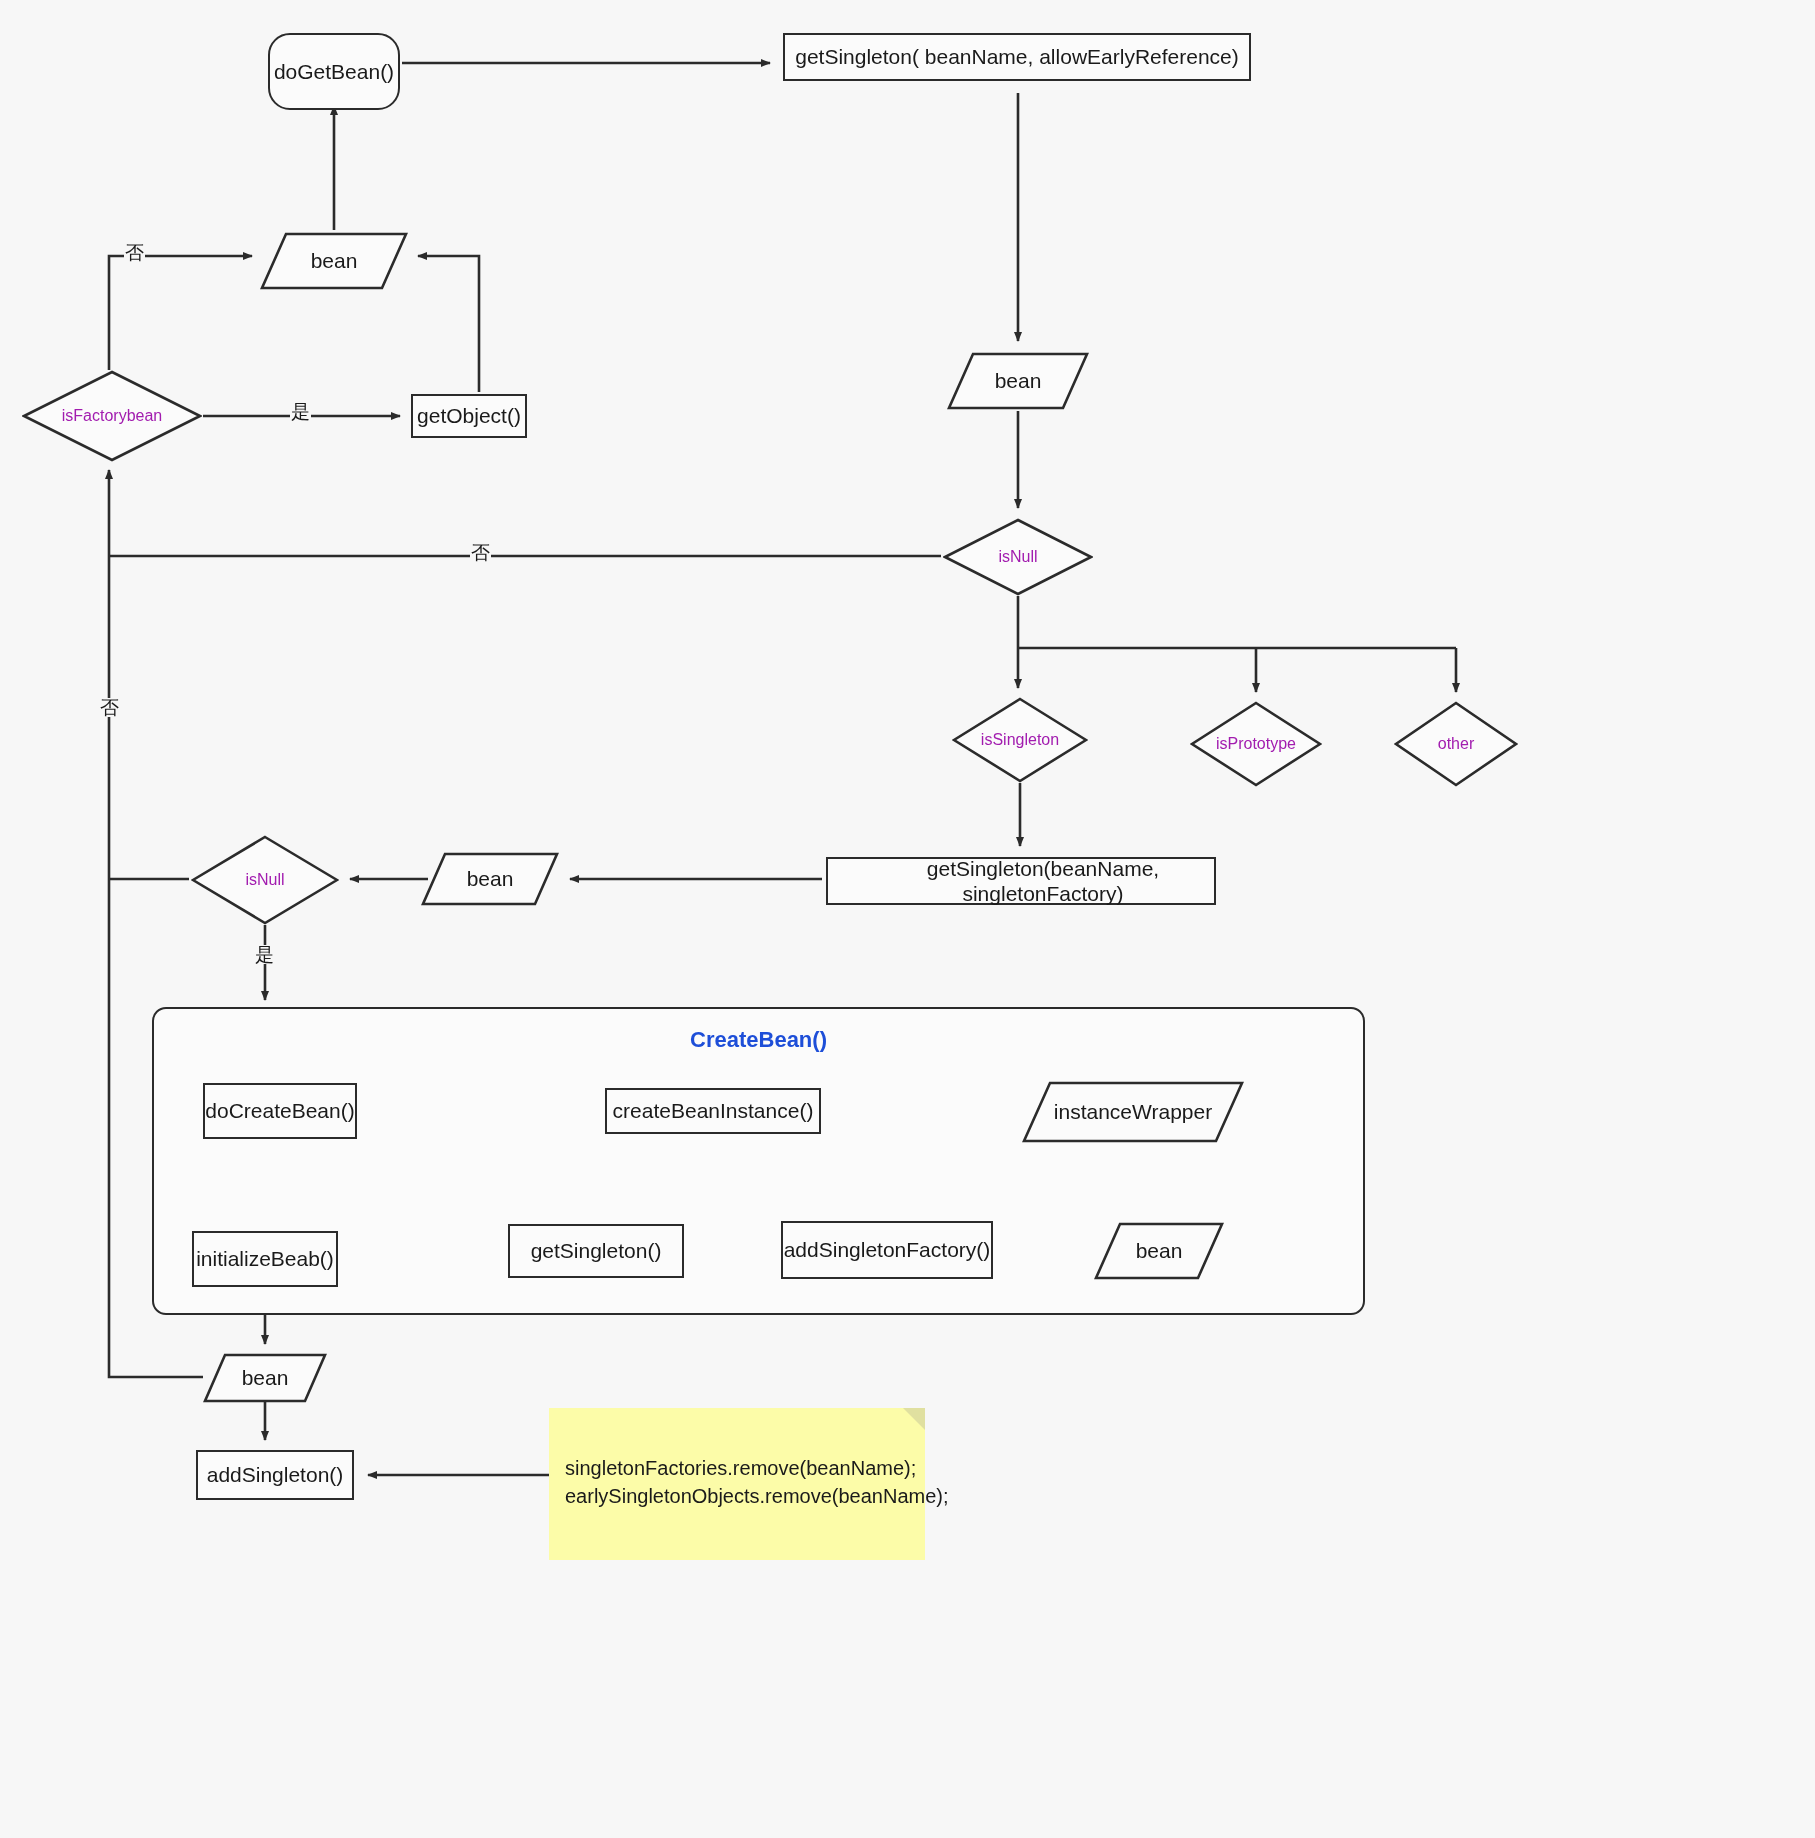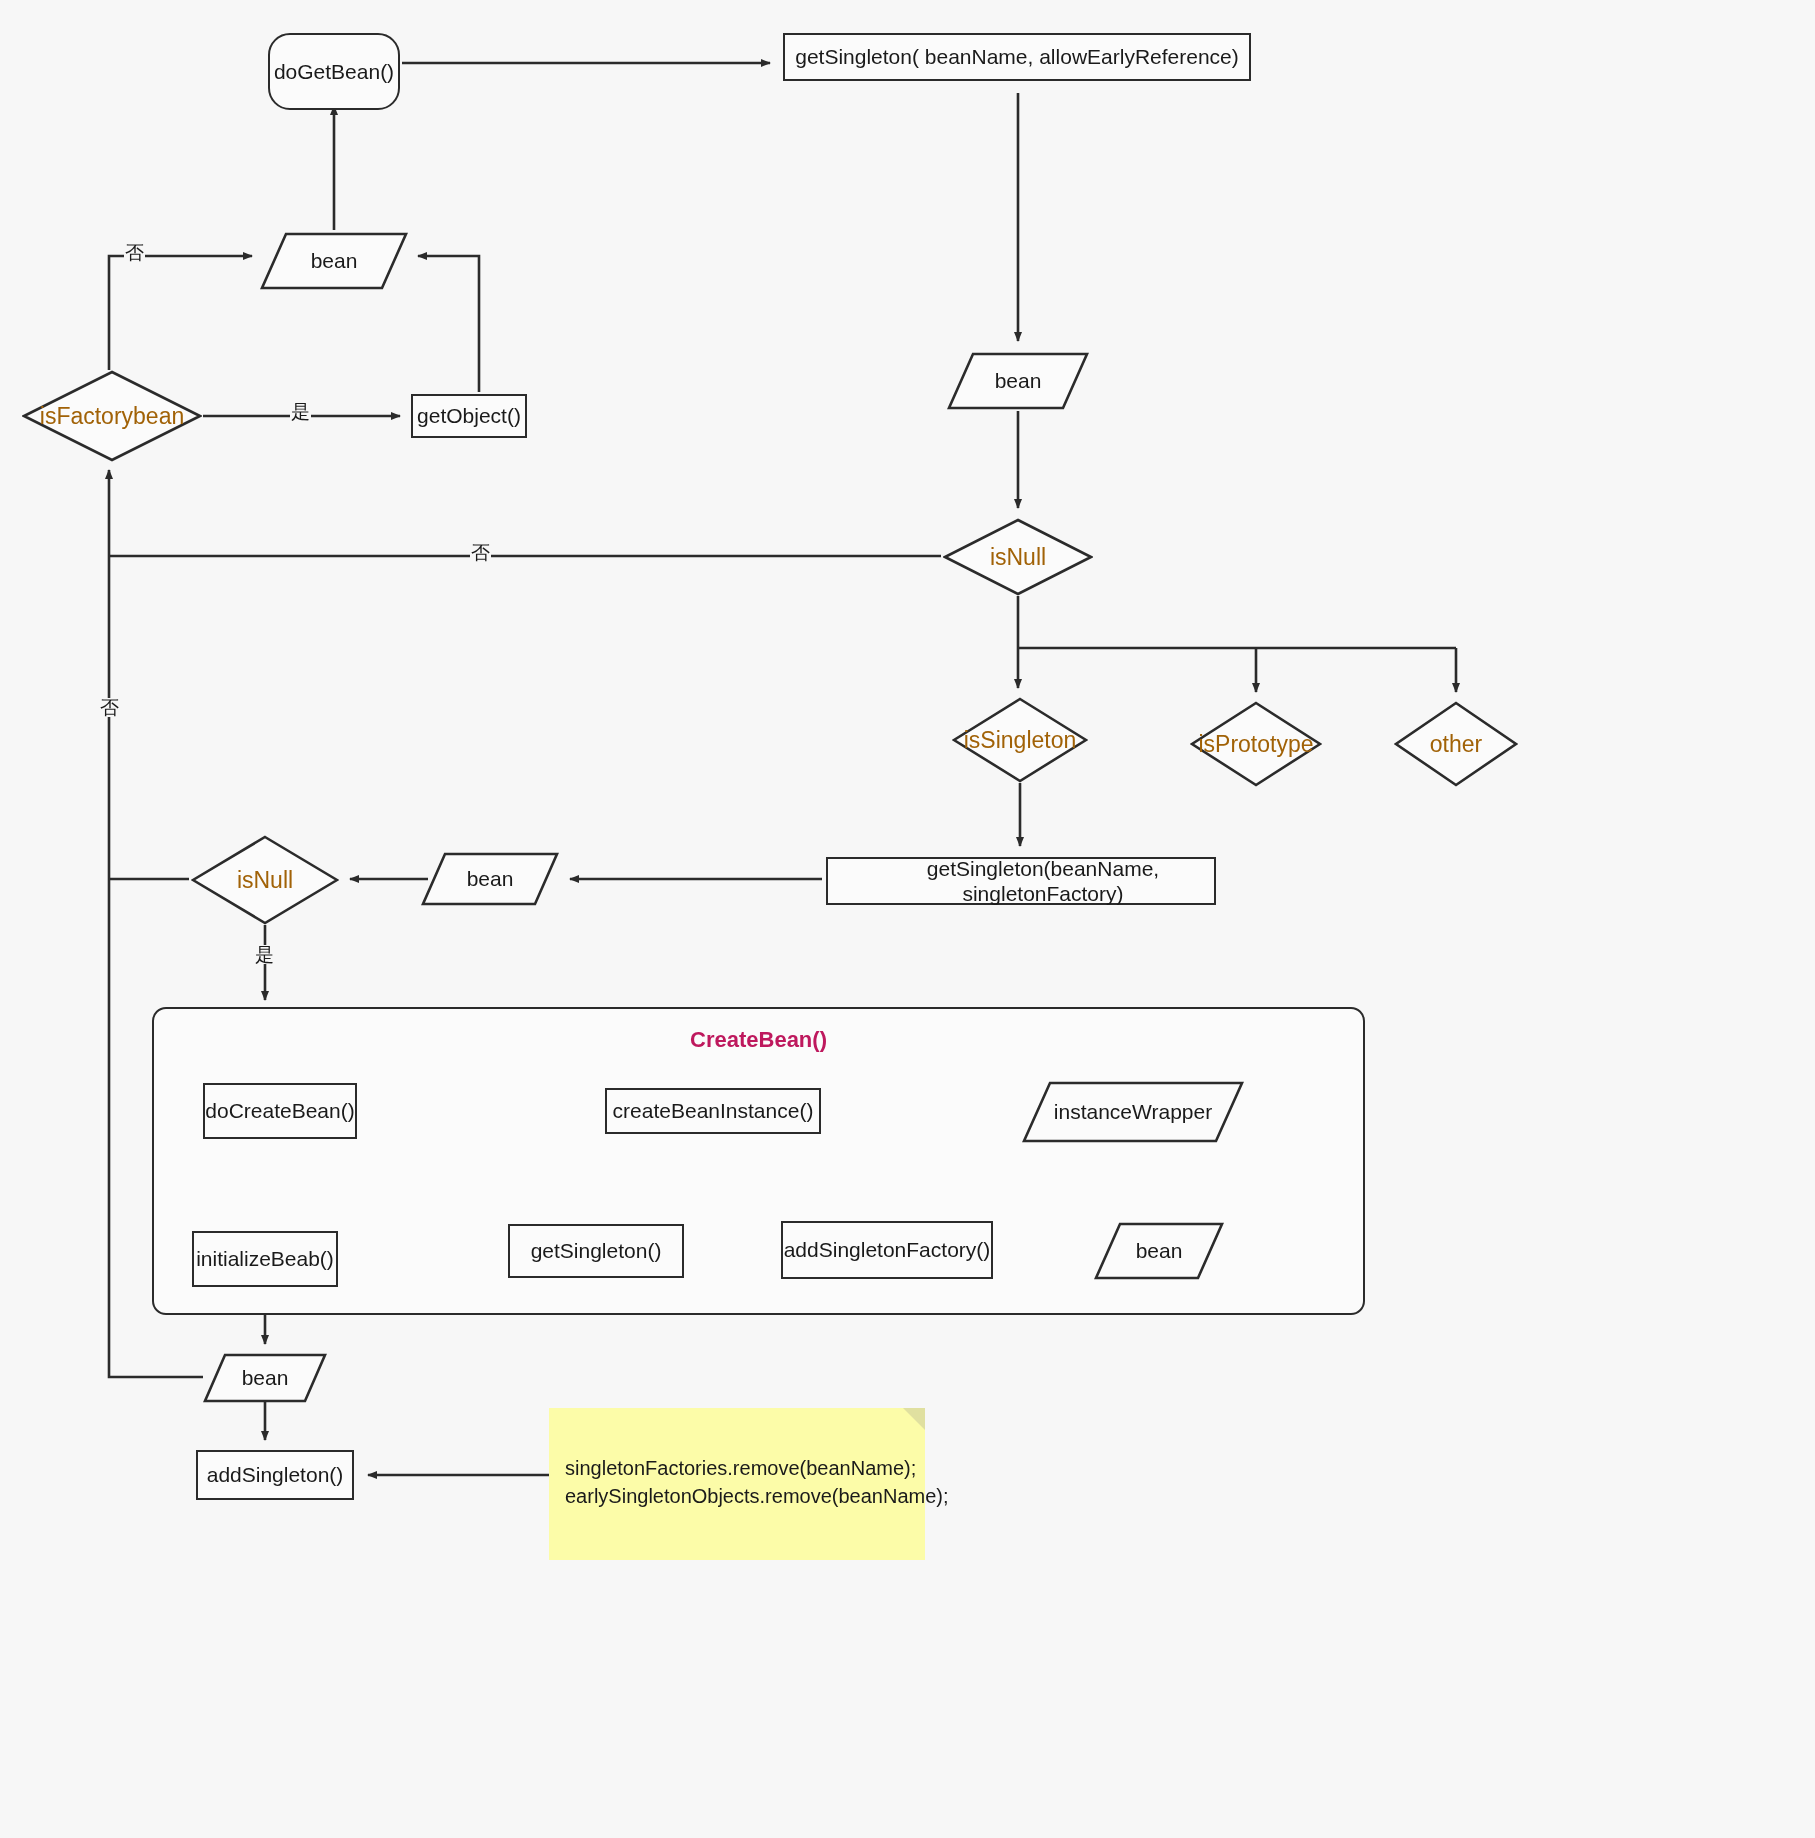--- a/index.html
+++ b/index.html
@@ -62,39 +62,39 @@
     position: absolute;
   }
   .diamond-wrap svg { display: block; }
   .diamond-label {
     position: absolute;
     left: 0; top: 0;
     width: 100%; height: 100%;
     display: flex;
     align-items: center;
     justify-content: center;
-    font-size: 23px;
-    color: #a16207;
+    font-size: 16px;
+    color: #a21caf;
     pointer-events: none;
     white-space: nowrap;
   }
   .group-box {
     position: absolute;
     border: 2.5px solid #2b2b2b;
     border-radius: 14px;
     background: #fbfbfb;
     box-sizing: border-box;
   }
   .group-title {
     position: absolute;
     width: 100%;
     text-align: center;
     font-size: 22px;
     font-weight: bold;
-    color: #be185d;
+    color: #1d4ed8;
   }
   .note {
     position: absolute;
     background: #fcfca8;
     box-sizing: border-box;
     padding: 0;
   }
   .note-text {
     position: absolute;
     left: 16px;

